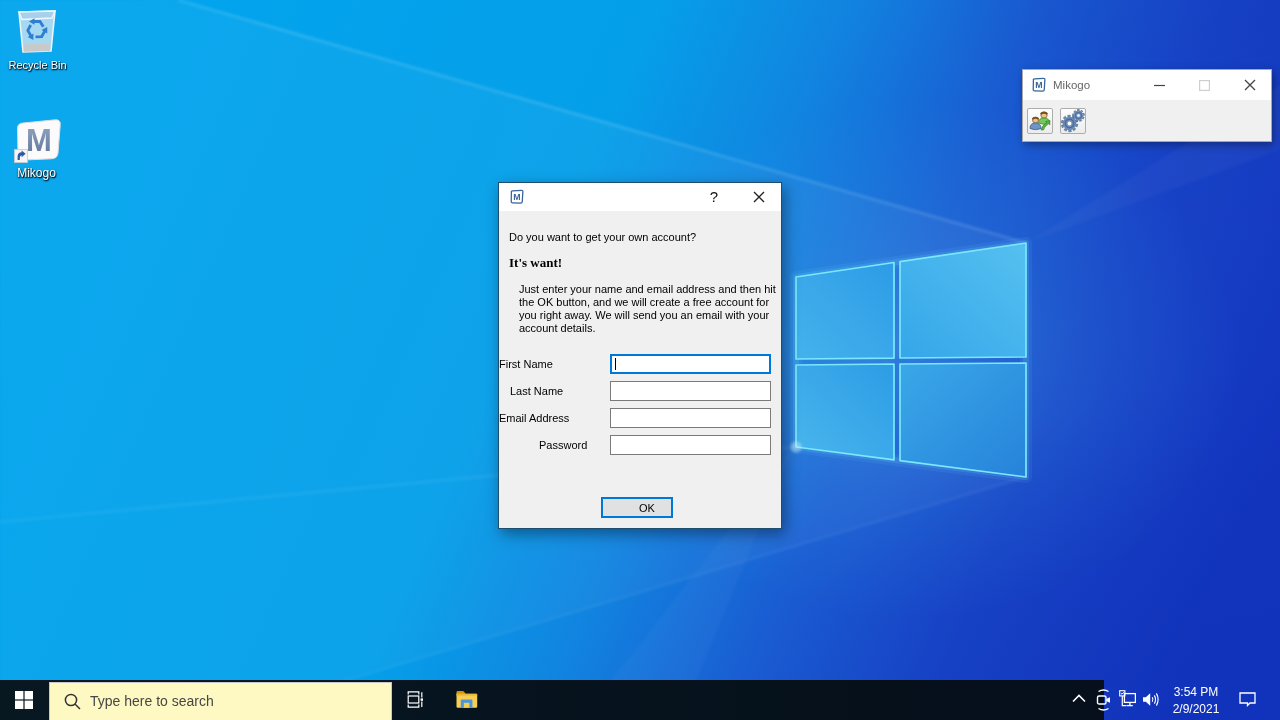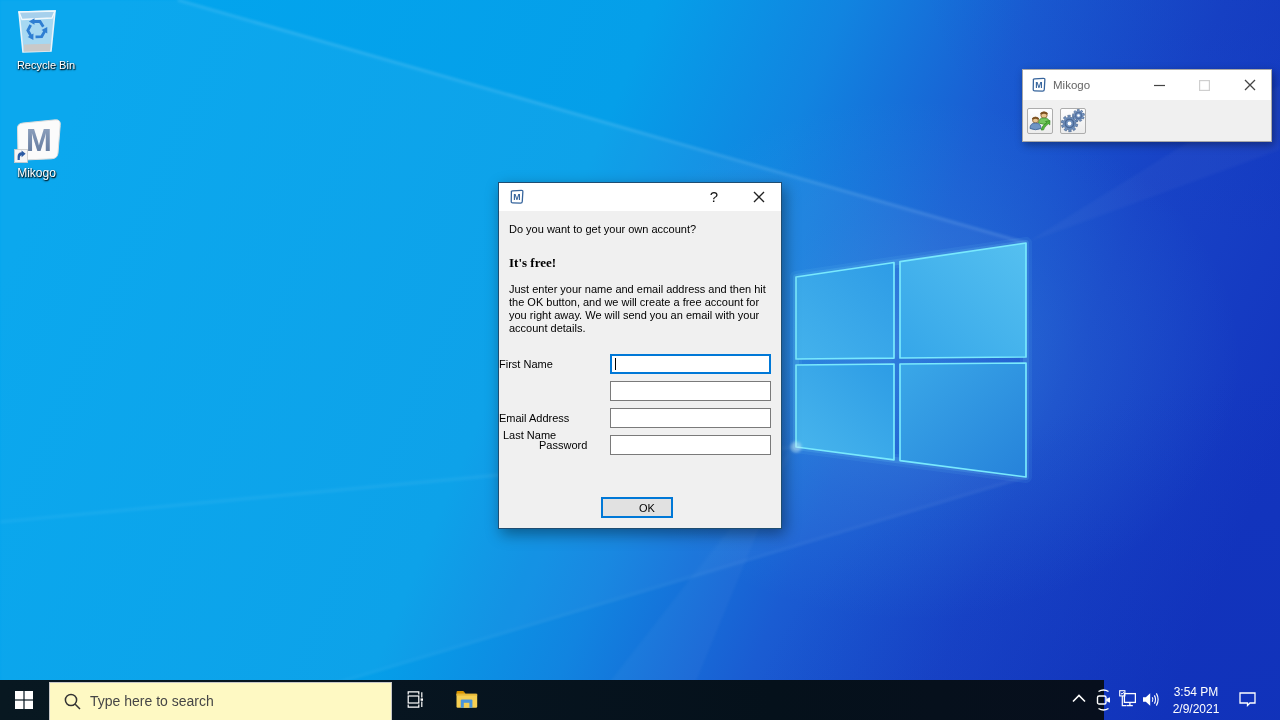--- a/index.html
+++ b/index.html
@@ -115,21 +115,21 @@
   <polygon points="10,36.5 36.6,35.8 36,43.2 9.6,43.8" fill="#c9c9c9"></polygon>
   <g transform="translate(22.5,21.5)">
     <g id="rarr">
       <path d="M-3 -8 L3.5 -8 L6.8 -2.8" stroke="#2e7ed2" stroke-width="2.8" fill="none"></path>
       <path d="M-2 -11.3 L-7.6 -8 L-2 -4.7 Z" fill="#2e7ed2"></path>
     </g>
     <use href="#rarr" transform="rotate(120)"></use>
     <use href="#rarr" transform="rotate(240)"></use>
   </g>
 </svg>
-<div class="dlabel" style="left:0;top:59px;width:75px;text-align:right;">Recycle Bin</div>
+<div class="dlabel" style="left:0;top:59px;width:75px;">Recycle Bin</div>
 
 <svg class="abs" style="left:14px;top:119px" width="48" height="46" viewBox="0 0 48 46">
   <defs>
     <linearGradient id="mico" x1="0" y1="0" x2="0" y2="1">
       <stop offset="0" stop-color="#93a6c2"></stop>
       <stop offset="1" stop-color="#5d7499"></stop>
     </linearGradient>
   </defs>
   <path d="M3.5 10 Q3 4.5 9 4 L41.5 0.8 Q47 0.5 46.2 6.5 L44 34 Q43.6 39.5 37.5 39.8 L10 41 Q4.4 41.2 4 35.5 Z" fill="#fbfbfb" stroke="#dcdcdc" stroke-width="1"></path>
   <text x="25" y="32" font-size="31" font-weight="bold" fill="url(#mico)" text-anchor="middle" font-family="Liberation Sans, sans-serif">M</text>
@@ -188,26 +188,26 @@
   <div class="tbar"></div>
   <svg class="abs" style="left:10px;top:6px" width="16" height="16" viewBox="0 0 20 20">
     <path d="M3 4 Q2.5 2.5 4.5 2.3 L15.5 1.6 Q17.6 1.6 17.3 3.6 L16.6 15.6 Q16.6 17.6 14.3 17.6 L4.6 17.3 Q2.6 17.3 2.8 15.3 Z" fill="#fff" stroke="#36649c" stroke-width="1.6"></path>
     <text x="10" y="14" font-size="11" font-weight="bold" fill="#36649c" text-anchor="middle" font-family="Liberation Sans">M</text>
   </svg>
   <div class="abs" style="left:206px;top:5px;width:18px;height:18px;font-size:15px;font-weight:normal;color:#111;text-align:center;">?</div>
   <svg class="abs" style="left:254px;top:8px" width="12" height="12">
       <path d="M1 1 L11 11 M11 1 L1 11" stroke="#222" stroke-width="1.4"></path>
     </svg>
 
-  <div class="dtxt" style="left:10px;top:40px;">Do you want to get your own account?</div>
-  <div class="dtxt" style="left:10px;top:72px;font-family:'Liberation Serif',serif;font-weight:bold;font-size:13px;">It's free!</div>
-  <div class="dtxt" style="left:10px;top:100px;line-height:13px;">Just enter your name and email address and then hit<br>the OK button, and we will create a free account for<br>you right away. We will send you an email with your<br>account details.</div>
+  <div class="dtxt" style="left:10px;top:48px;">Do you want to get your own account?</div>
+  <div class="dtxt" style="left:10px;top:72px;font-family:'Liberation Serif',serif;font-weight:bold;font-size:13px;">It's want!</div>
+  <div class="dtxt" style="left:20px;top:100px;line-height:13px;">Just enter your name and email address and then hit<br>the OK button, and we will create a free account for<br>you right away. We will send you an email with your<br>account details.</div>
 
   <div class="dlbl" style="left:0;top:175px;width:106px;">First Name</div>
-  <div class="dlbl" style="left:4px;top:202px;width:106px;margin-top:44px;">Last Name</div>
+  <div class="dlbl" style="left:11px;top:202px;width:106px;">Last Name</div>
   <div class="dlbl" style="left:0;top:229px;width:106px;">Email Address</div>
   <div class="dlbl" style="left:0;top:256px;width:106px;margin-left:40px;">Password</div>
 
   <div class="din" style="top:171px;border:2px solid #0078d7;">
       <div class="abs" style="left:3px;top:2px;width:1px;height:12px;background:#000;"></div>
     </div>
   <div class="din" style="top:198px;"></div>
   <div class="din" style="top:225px;"></div>
   <div class="din" style="top:252px;"></div>
 

